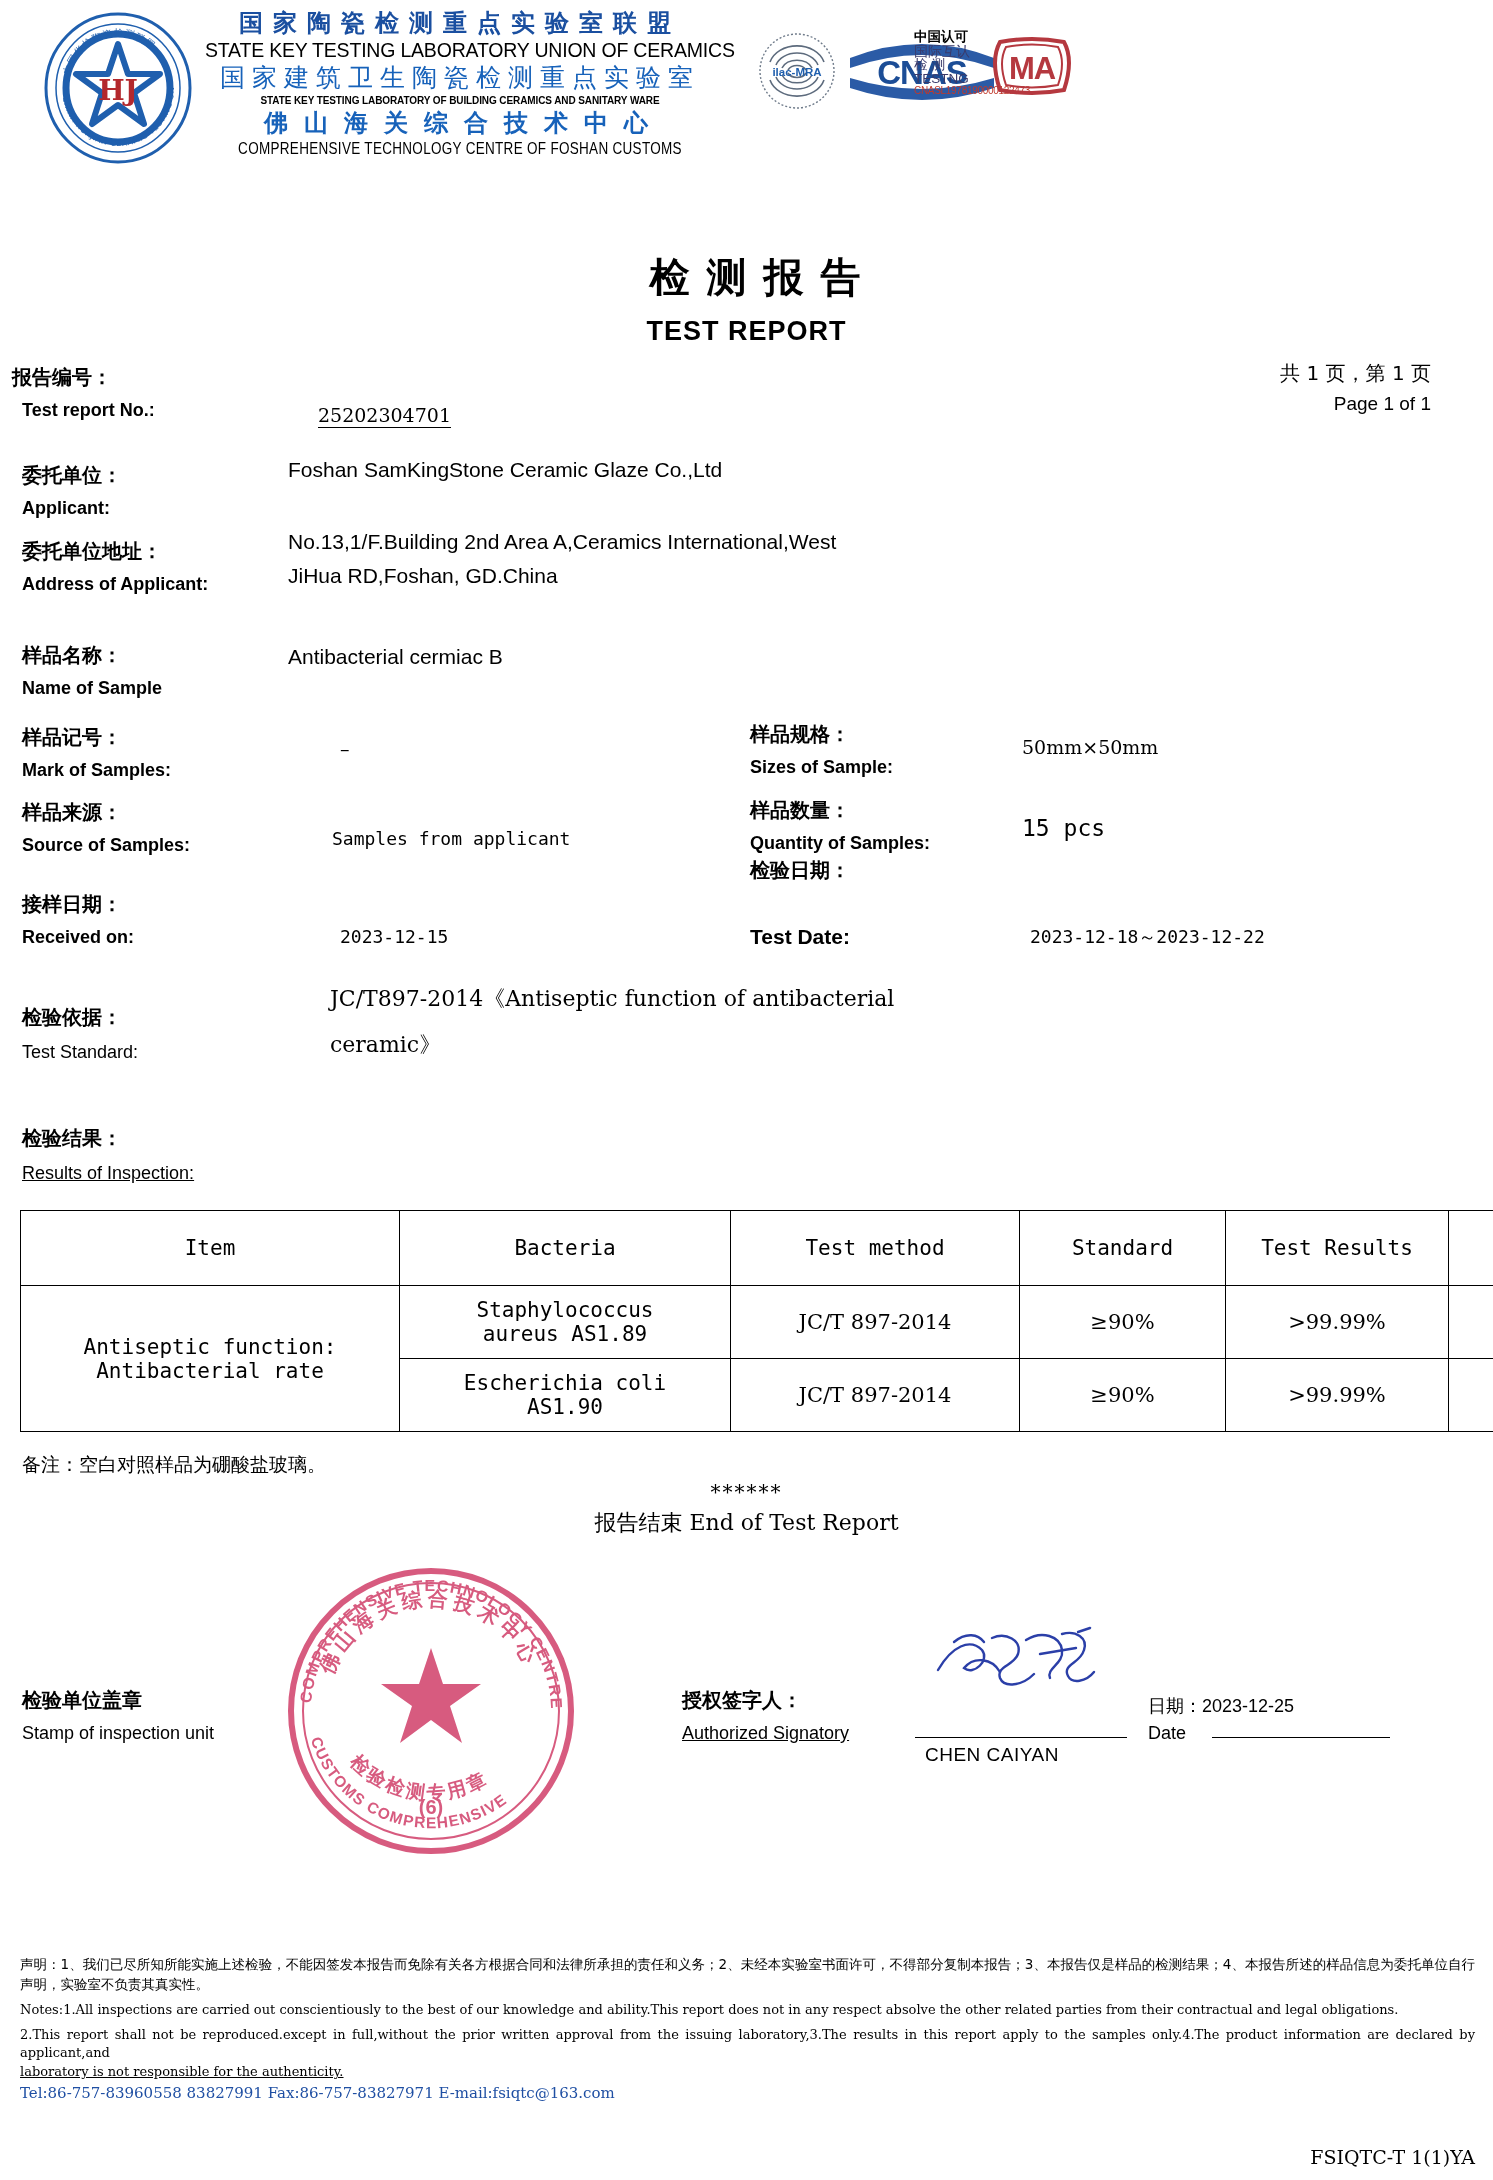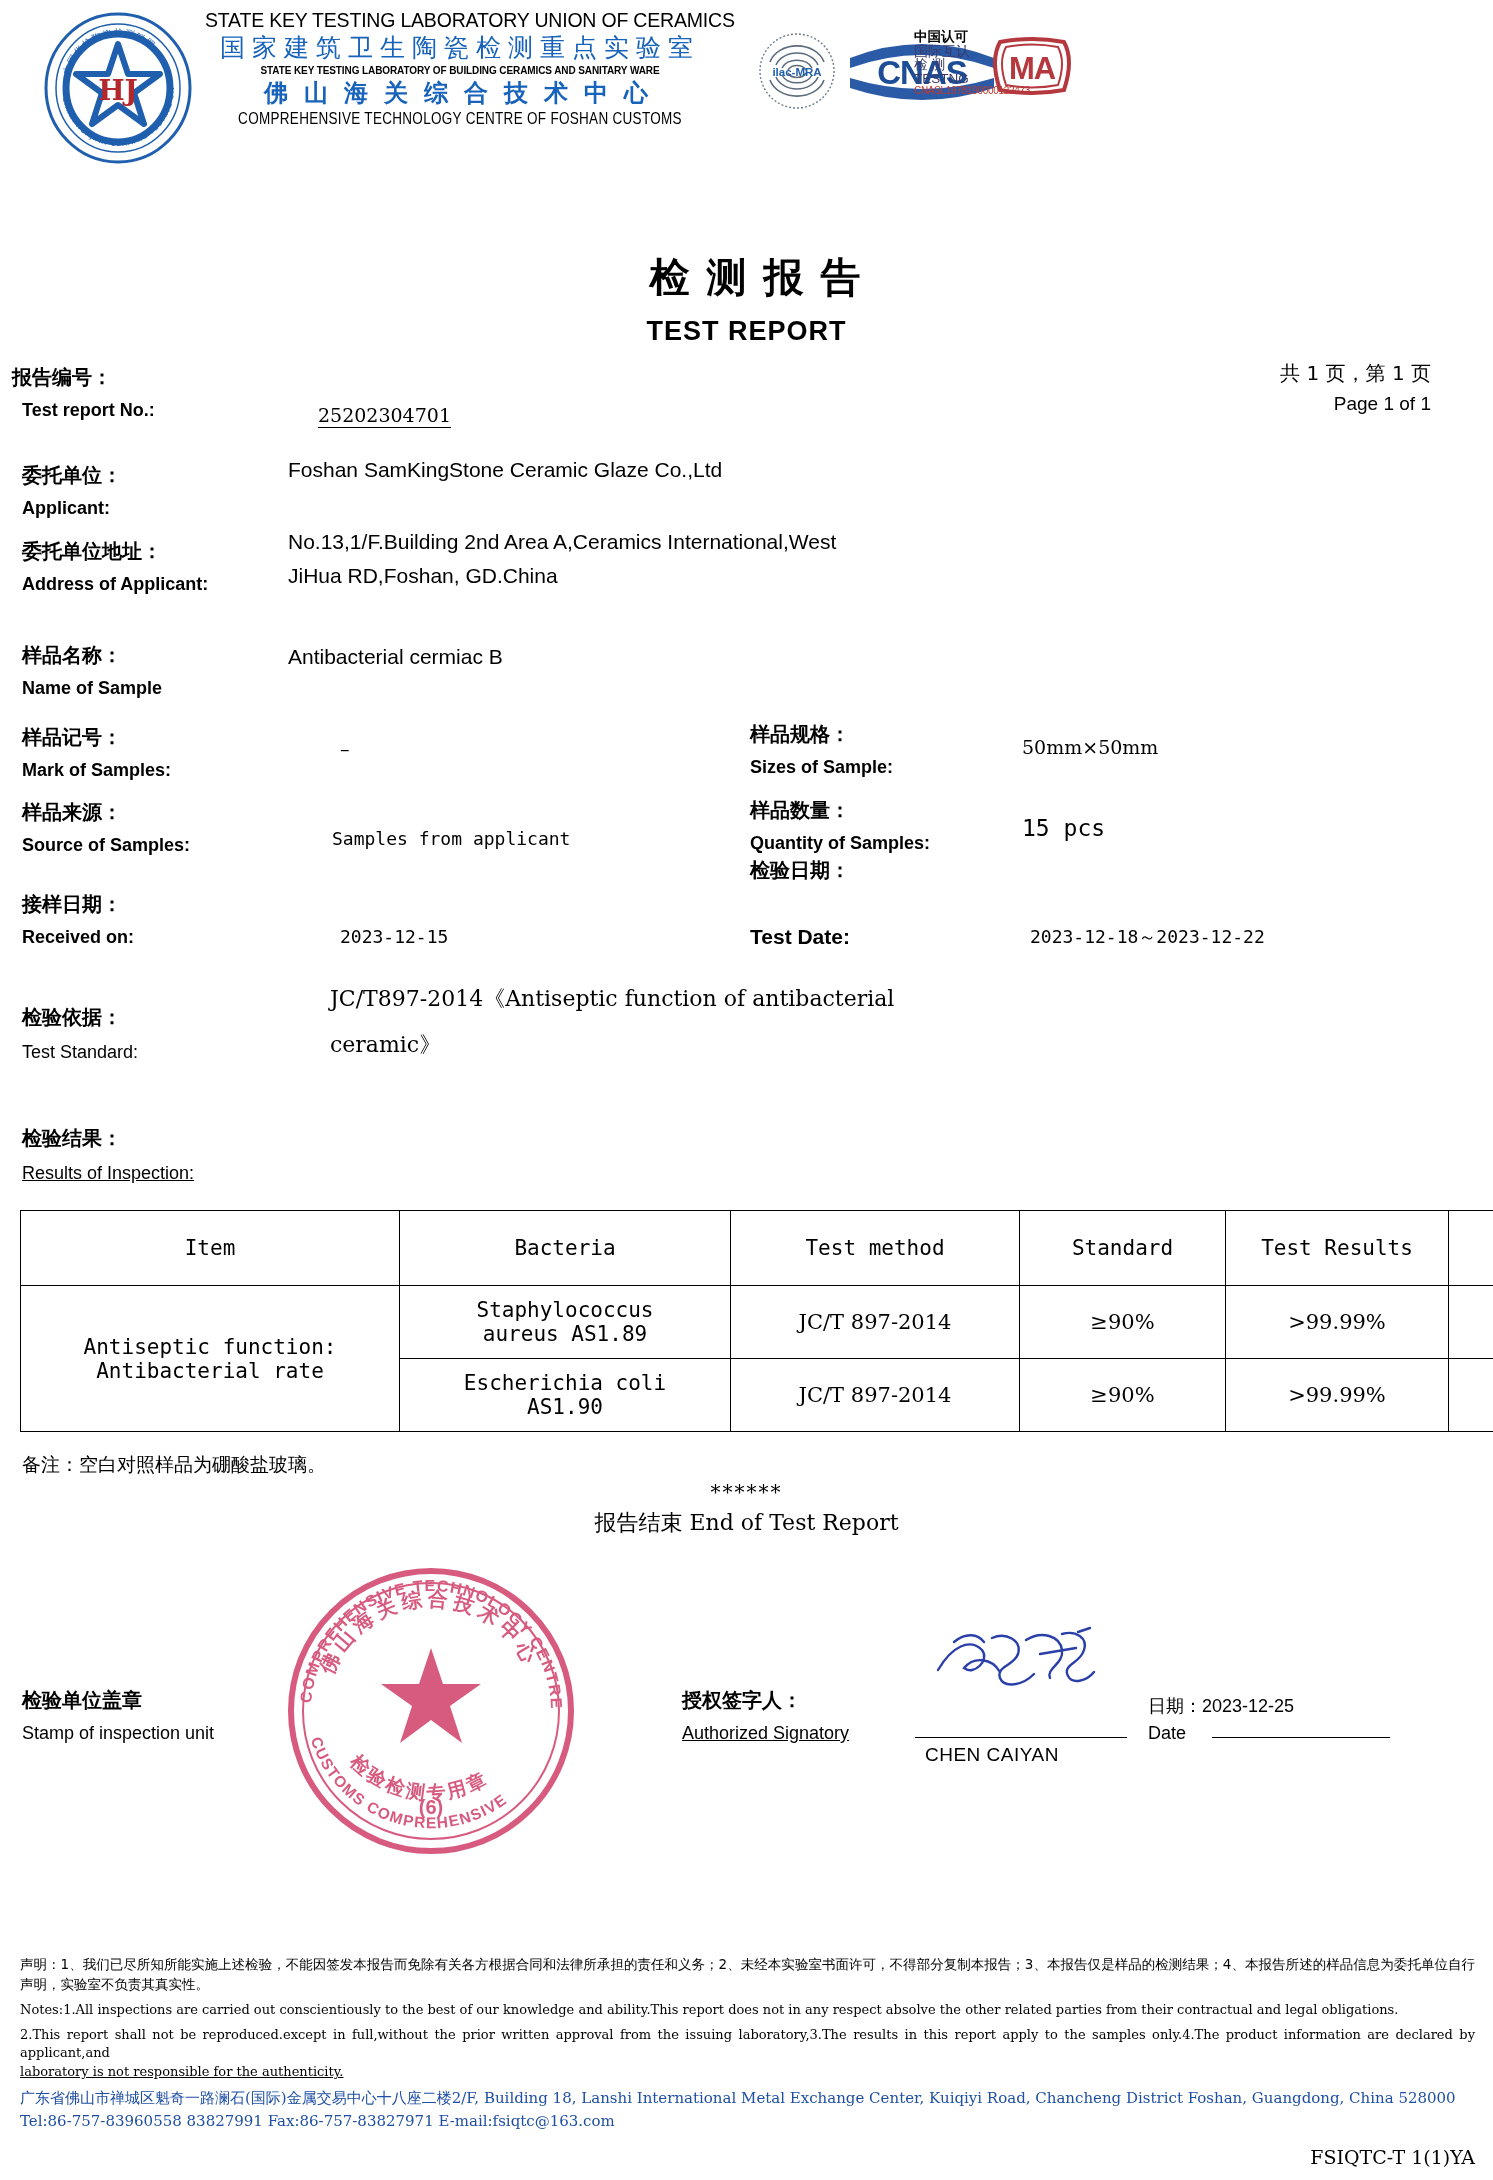--- a/index.html
+++ b/index.html
@@ -329,20 +329,21 @@
           <textPath href="#arcTop" startOffset="8%">中国华检陶瓷检测联盟</textPath>
         </text>
         <path id="arcBot" d="M 20 76 A 56 58 0 0 0 132 76" fill="none"></path>
         <text font-family="DejaVu Sans, sans-serif" font-size="8" fill="#1f5fae" letter-spacing="0.6">
           <textPath href="#arcBot" startOffset="5%">CHINA HUAJIAN CERAMIC TESTING UNION</textPath>
         </text>
       </svg>
     </div>
 
     <div class="header-center">
+      <div class="hc-line1">国家陶瓷检测重点实验室联盟</div>
       <div class="hc-line2">STATE KEY TESTING LABORATORY UNION OF CERAMICS</div>
       <div class="hc-line3">国家建筑卫生陶瓷检测重点实验室</div>
       <div class="hc-line4">STATE KEY TESTING LABORATORY OF BUILDING CERAMICS AND SANITARY WARE</div>
       <div class="hc-line5">佛山海关综合技术中心</div>
       <div class="hc-line6">COMPREHENSIVE   TECHNOLOGY   CENTRE   OF   FOSHAN   CUSTOMS</div>
     </div>
 
     <div class="certs">
 
       <div class="ilac">
@@ -541,19 +542,18 @@
   <div class="abs lbl-en" style="left:1148px; top:1723px; font-weight:normal;">Date</div>
   <div class="sig-rule" style="left:1212px; top:1737px; width:178px;"></div>
 
   <div class="sig-name">CHEN CAIYAN</div>
 
   <div class="footer">
     <div class="f-cn">声明：1、我们已尽所知所能实施上述检验，不能因签发本报告而免除有关各方根据合同和法律所承担的责任和义务；2、未经本实验室书面许可，不得部分复制本报告；3、本报告仅是样品的检测结果；4、本报告所述的样品信息为委托单位自行声明，实验室不负责其真实性。</div>
     <div class="f-en" style="margin-top:6px;">Notes:1.All inspections are carried out conscientiously to the best of our knowledge and ability.This report does not in any respect absolve the other related parties from their contractual and legal obligations.</div>
     <div class="f-en-2" style="margin-top:6px;">2.This report shall not  be reproduced.except  in  full,without  the  prior  written  approval  from  the  issuing  laboratory,3.The  results  in  this  report  apply  to  the  samples  only.4.The  product  information  are  declared  by  applicant,and</div>
     <div class="f-en-2 f-underline">laboratory  is  not  responsible  for  the  authenticity.</div>
-    <div class="f-addr" style="margin-top:5px;">广东省佛山市禅城区魁奇一路澜石(国际)金属交易中心十八座二楼2/F, Building 18, Lanshi  International  Metal  Exchange  Center, Kuiqiyi  Road, Chancheng  District  Foshan, Guangdong, China  528000</div>
     <div class="f-addr">Tel:86-757-83960558  83827991     Fax:86-757-83827971     E-mail:fsiqtc@163.com</div>
   </div>
 
   <div class="f-code">FSIQTC-T 1(1)YA</div>
 
 </div>
 
 </body></html>

